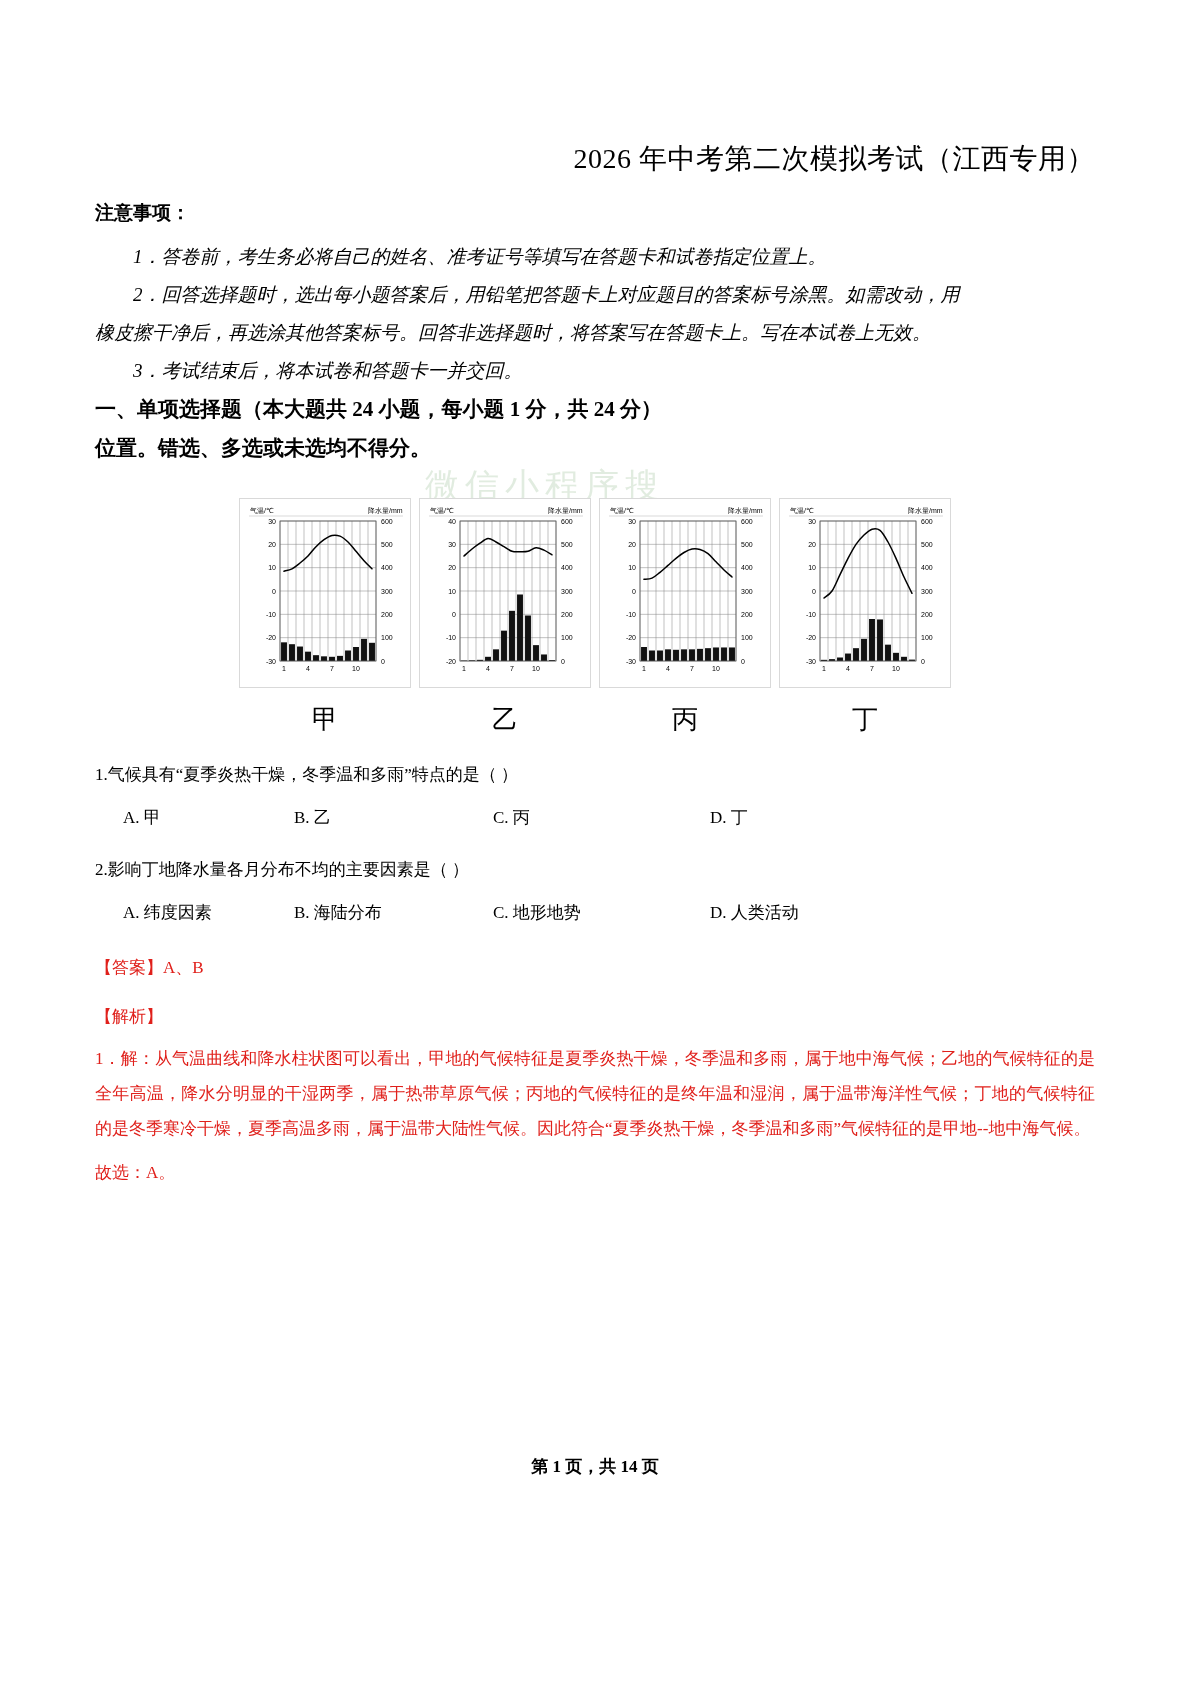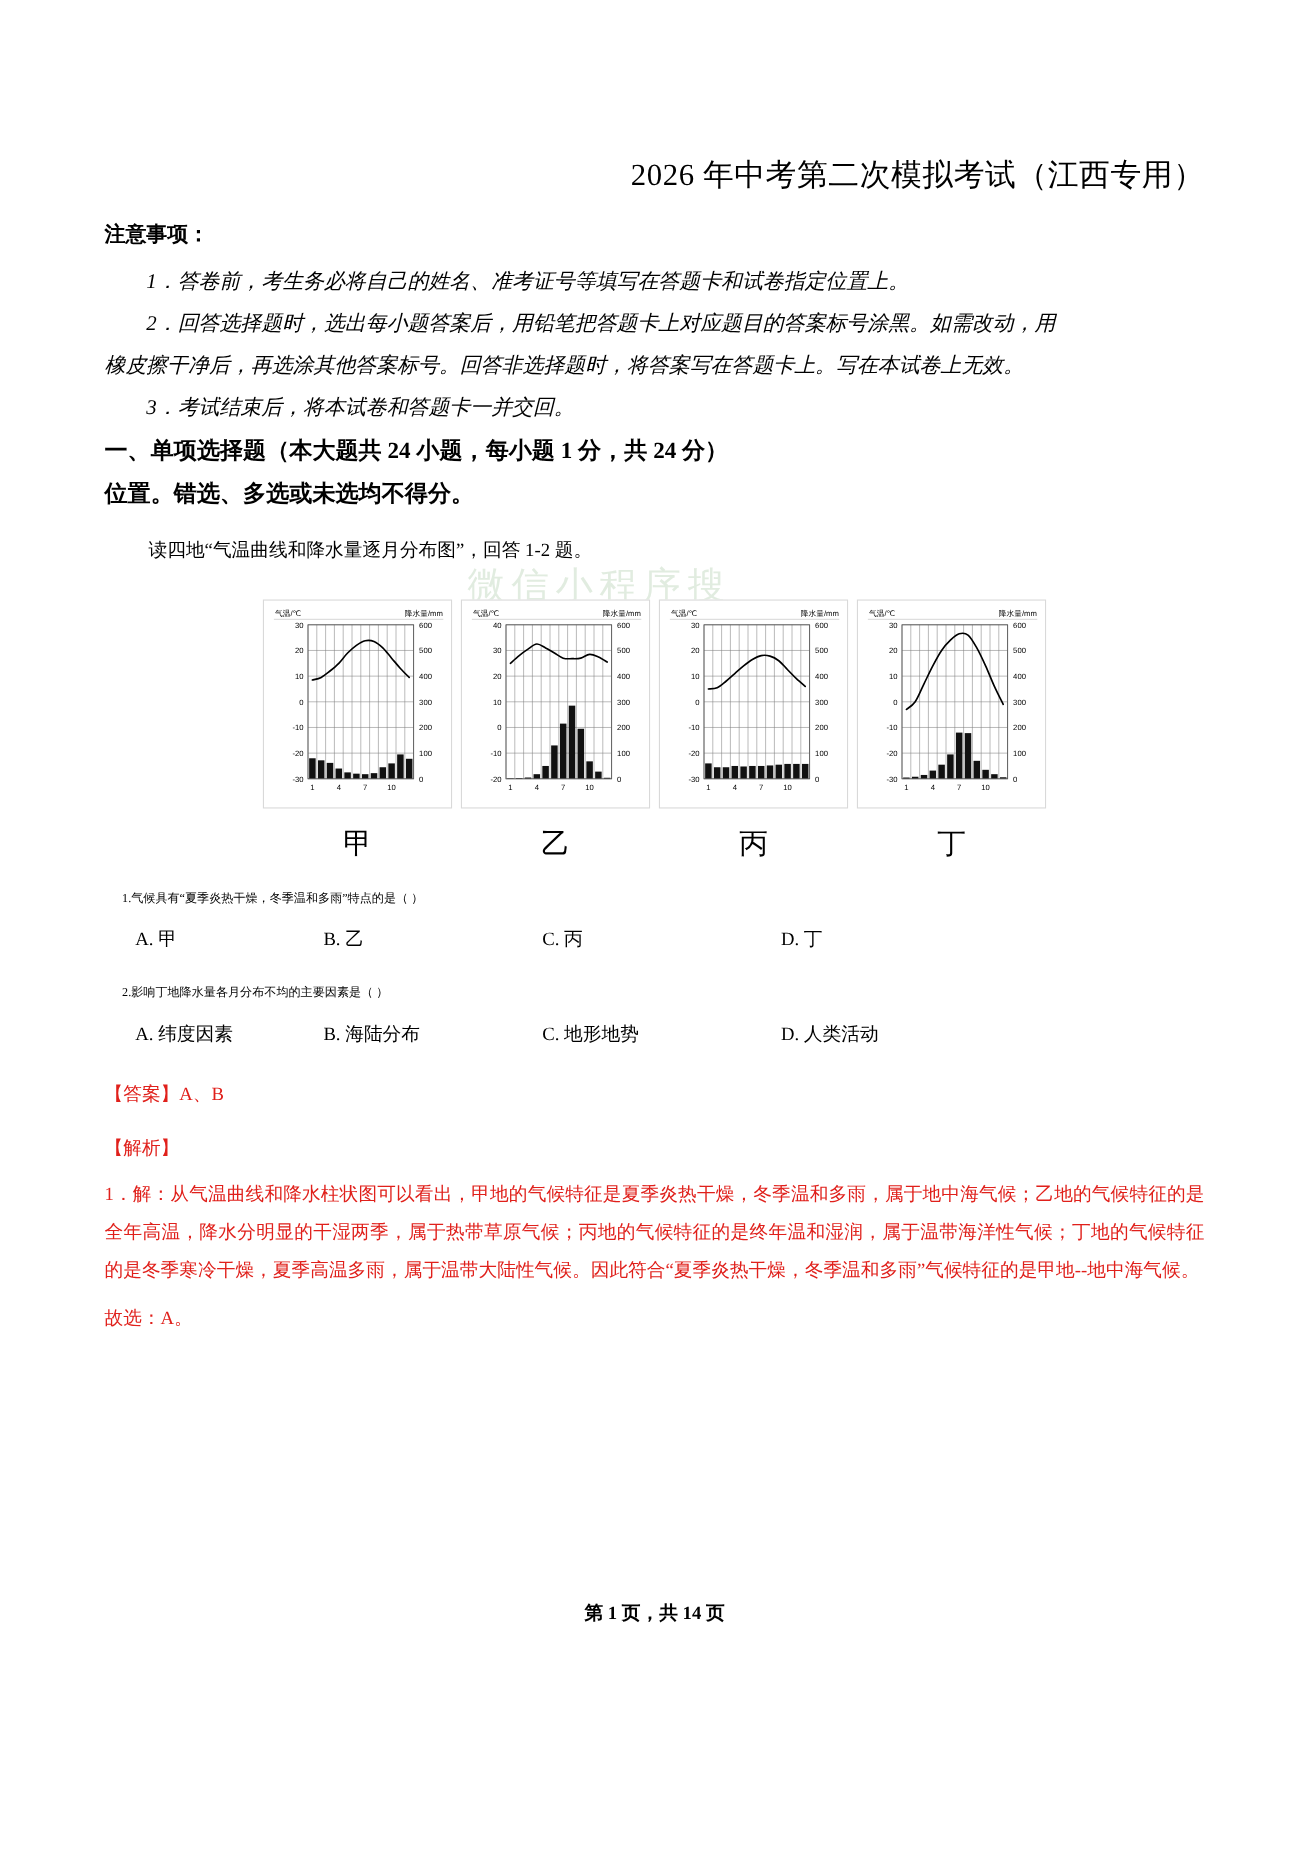--- a/index.html
+++ b/index.html
@@ -124,22 +124,22 @@
     font-size: 40px;
     color: #dde9e3;
     opacity: .7;
     letter-spacing: 10px;
     pointer-events: none;
     font-family: "Liberation Sans", sans-serif;
   }
 
   
   .question {
-    font-size: 11px;
-    margin: 24px 0 0 16px;
+    font-size: 17px;
+    margin: 24px 0 0 0;
     line-height: 1.7;
   }
   .options {
     font-size: 17px;
     margin: 14px 0 0 0;
     display: flex;
     line-height: 1.7;
     gap: 27px;
   }
   .options span { display: inline-block; }
@@ -201,21 +201,20 @@
 
     <p class="notice-item">1．答卷前，考生务必将自己的姓名、准考证号等填写在答题卡和试卷指定位置上。</p>
     <p class="notice-item">2．回答选择题时，选出每小题答案后，用铅笔把答题卡上对应题目的答案标号涂黑。如需改动，用</p>
     <p class="notice-item noindent">橡皮擦干净后，再选涂其他答案标号。回答非选择题时，将答案写在答题卡上。写在本试卷上无效。</p>
     <p class="notice-item">3．考试结束后，将本试卷和答题卡一并交回。</p>
 
 
     <p class="part-heading">一、单项选择题（本大题共 24 小题，每小题 1 分，共 24 分）</p>
     <p class="part-sub">位置。错选、多选或未选均不得分。</p>
 
-    <p class="stem-lead">读四地“气温曲线和降水量逐月分布图”，回答 1-2 题。</p>
 
     <div class="figure-row">
 
       <div class="watermark">微信小程序搜</div>
       <div class="watermark2">a c r</div>
 
       <div class="chart-cell">
         <div class="chart-box">
           <svg viewBox="0 0 172 190" width="172" height="190">
             <g>

